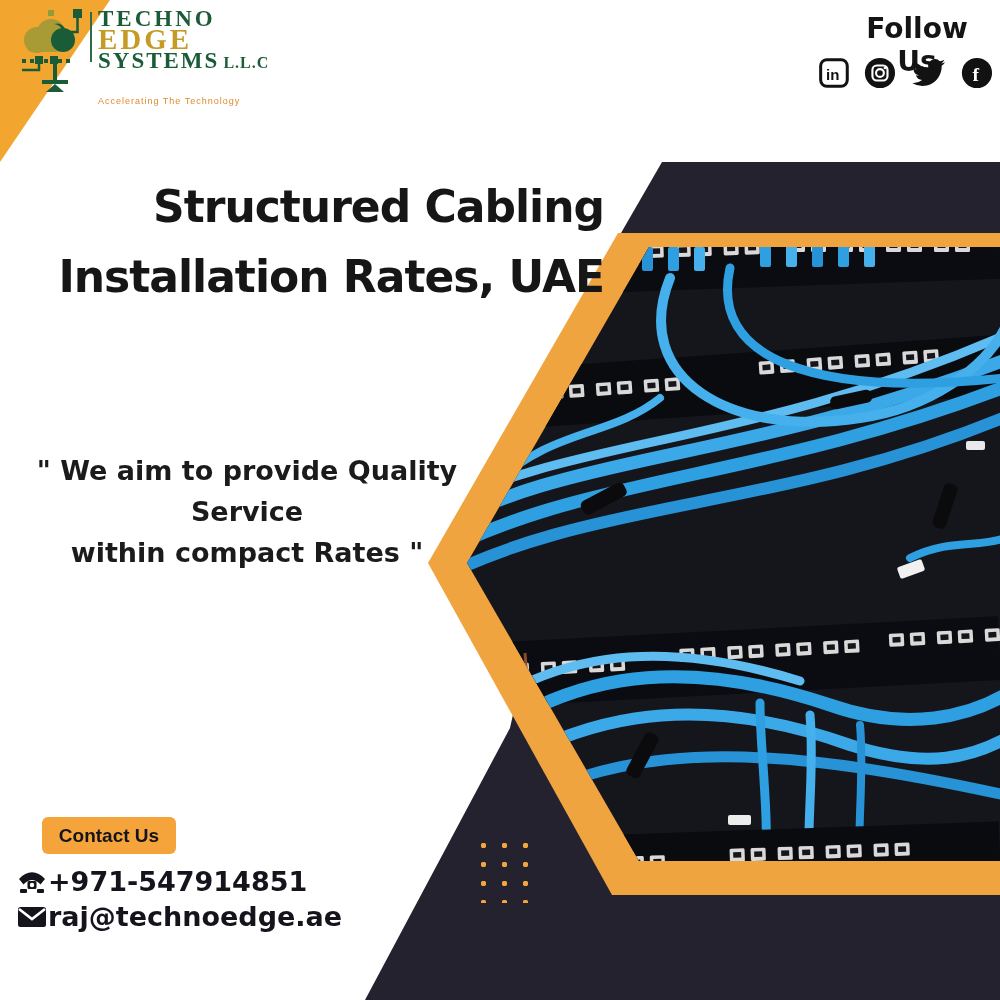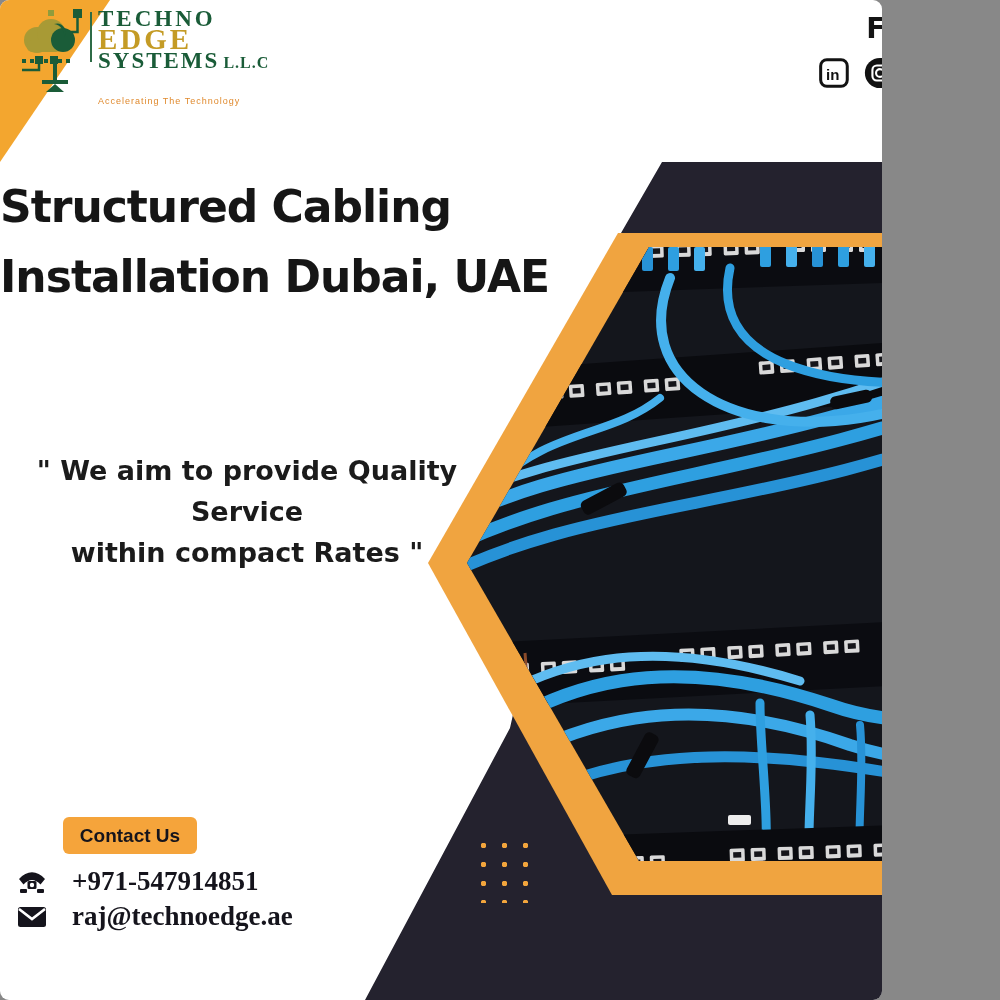--- a/index.html
+++ b/index.html
@@ -1,17 +1,17 @@
 <!DOCTYPE html>
 <html><head>
 <meta charset="utf-8">
 <style>
   html,body{margin:0;padding:0;background:#888;}
-  #canvas{position:relative;width:882px;height:1000px;background:#ffffff;overflow:hidden;
-          font-family:"DejaVu Sans","Liberation Sans",sans-serif;border-radius:9px;}
+  #canvas{position:relative;width:1000px;height:1000px;background:#ffffff;overflow:hidden;
+          font-family:"DejaVu Sans","Liberation Sans",sans-serif;}
   .abs{position:absolute;}
 
   
   .tri-topleft{left:0;top:0;width:100%;height:100%;background:#F3A62F;
                clip-path:polygon(0 0,110px 0,0 162px);}
   .dark-poly{left:0;top:0;width:100%;height:100%;background:#24222E;
              clip-path:polygon(662px 162px,1000px 162px,1000px 1000px,365px 1000px,510px 728px,621px 233px);}
   .hex-border{left:0;top:0;width:100%;height:100%;background:#F0A440;
               clip-path:polygon(618px 233px,1000px 233px,1000px 895px,612px 895px,428px 563px);}
   .photo-clip{left:0;top:0;width:100%;height:100%;
@@ -30,31 +30,31 @@
   .logo-w3{font-size:23px;font-weight:bold;letter-spacing:2px;color:#1A5C38;margin-top:44px;}
   .logo-suffix{font-size:16px;font-weight:bold;letter-spacing:1px;color:#1A5C38;}
   .logo-tagline{font-size:9px;color:#E08A2E;letter-spacing:1px;font-family:"Liberation Sans",sans-serif;margin-top:18px;}
 
   
   .follow{left:852px;top:12px;width:130px;font-size:28px;font-weight:bold;color:#141414;text-align:center;}
   .social-row{left:818px;top:55px;width:175px;display:flex;gap:14px;align-items:flex-start;}
   .social-row .sicon{width:36px;height:36px;display:block;cursor:pointer;}
 
   
-  .title{left:0;top:172px;width:604px;text-align:left;color:#161616;
+  .title{left:0;top:172px;width:604px;text-align:right;color:#161616;
          font-size:44px;font-weight:bold;line-height:70px;letter-spacing:-1px;}
   .quote{left:0;top:450px;width:494px;text-align:center;color:#1b1b1b;
          font-size:27px;font-weight:bold;line-height:41px;}
 
   
   .contact-btn{left:42px;top:817px;width:134px;height:37px;background:#F5A43B;border-radius:6px;
                display:flex;align-items:center;justify-content:center;font-size:19px;font-weight:bold;
-               color:#15141C;cursor:pointer;border:none;margin-left:21px;}
-  .c-row{left:16px;display:flex;align-items:center;gap:24px;color:#15141C;
-         font-size:27px;font-weight:bold;cursor:pointer;font-family:Liberation Serif, serif;}
+               color:#15141C;cursor:pointer;border:none;}
+  .c-row{left:16px;display:flex;align-items:center;gap:0;color:#15141C;
+         font-size:27px;font-weight:bold;cursor:pointer;}
   .c-row .cicon{width:32px;height:28px;flex:0 0 auto;display:block;}
   .r-phone{top:866px;} .r-email{top:901px;} .r-web{top:936px;}
 </style>
 </head>
 <body>
 
 <div id="canvas">
 
   <div class="abs tri-topleft"></div>
   <div class="abs dark-poly"></div>
@@ -190,21 +190,21 @@
       <path fill="#121212" d="M23 4.9c-.8.36-1.7.6-2.6.72a4.5 4.5 0 0 0 2-2.5c-.9.52-1.9.9-2.9 1.1a4.5 4.5 0 0 0-7.7 4.1A12.8 12.8 0 0 1 2.5 3.6a4.5 4.5 0 0 0 1.4 6 4.4 4.4 0 0 1-2-.56v.06a4.5 4.5 0 0 0 3.6 4.4 4.6 4.6 0 0 1-2 .08 4.5 4.5 0 0 0 4.2 3.1A9 9 0 0 1 1 18.6a12.7 12.7 0 0 0 6.9 2c8.3 0 12.8-6.9 12.8-12.8v-.6A9.2 9.2 0 0 0 23 4.9z"></path>
     </svg>
     <svg class="sicon" viewBox="0 0 36 36">
       <circle cx="18" cy="18" r="17" fill="#121212"></circle>
       <text x="13" y="27" font-size="22" font-weight="bold" fill="#ffffff" font-family="Liberation Serif, serif">f</text>
     </svg>
   </div>
 
   <div class="abs title">
     <div>Structured Cabling</div>
-    <div>Installation Dubai, UAE</div>
+    <div>Installation Rates, UAE</div>
   </div>
 
   <div class="abs quote">
     <div>" We aim to provide Quality Service</div>
     <div>within compact Rates "</div>
   </div>
 
   <button class="abs contact-btn">Contact Us</button>
 
   <div class="abs c-row r-phone">

